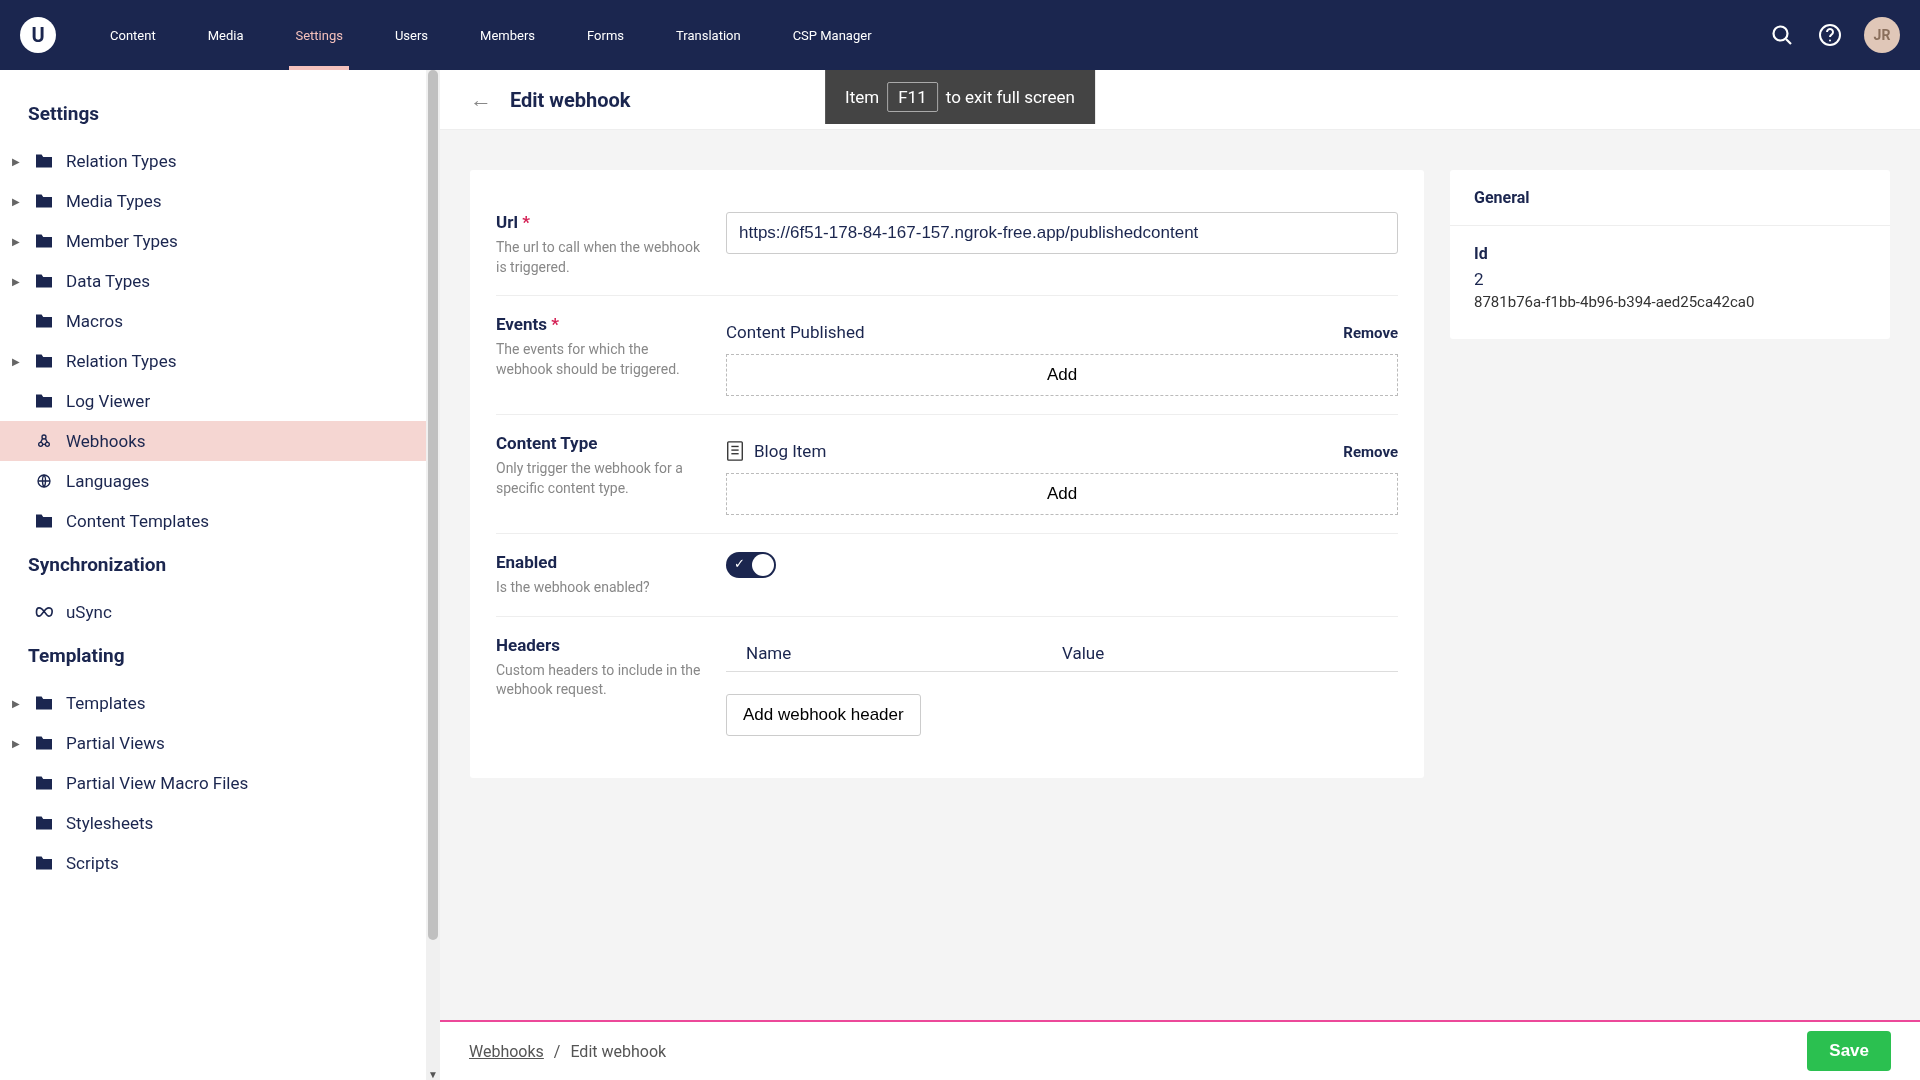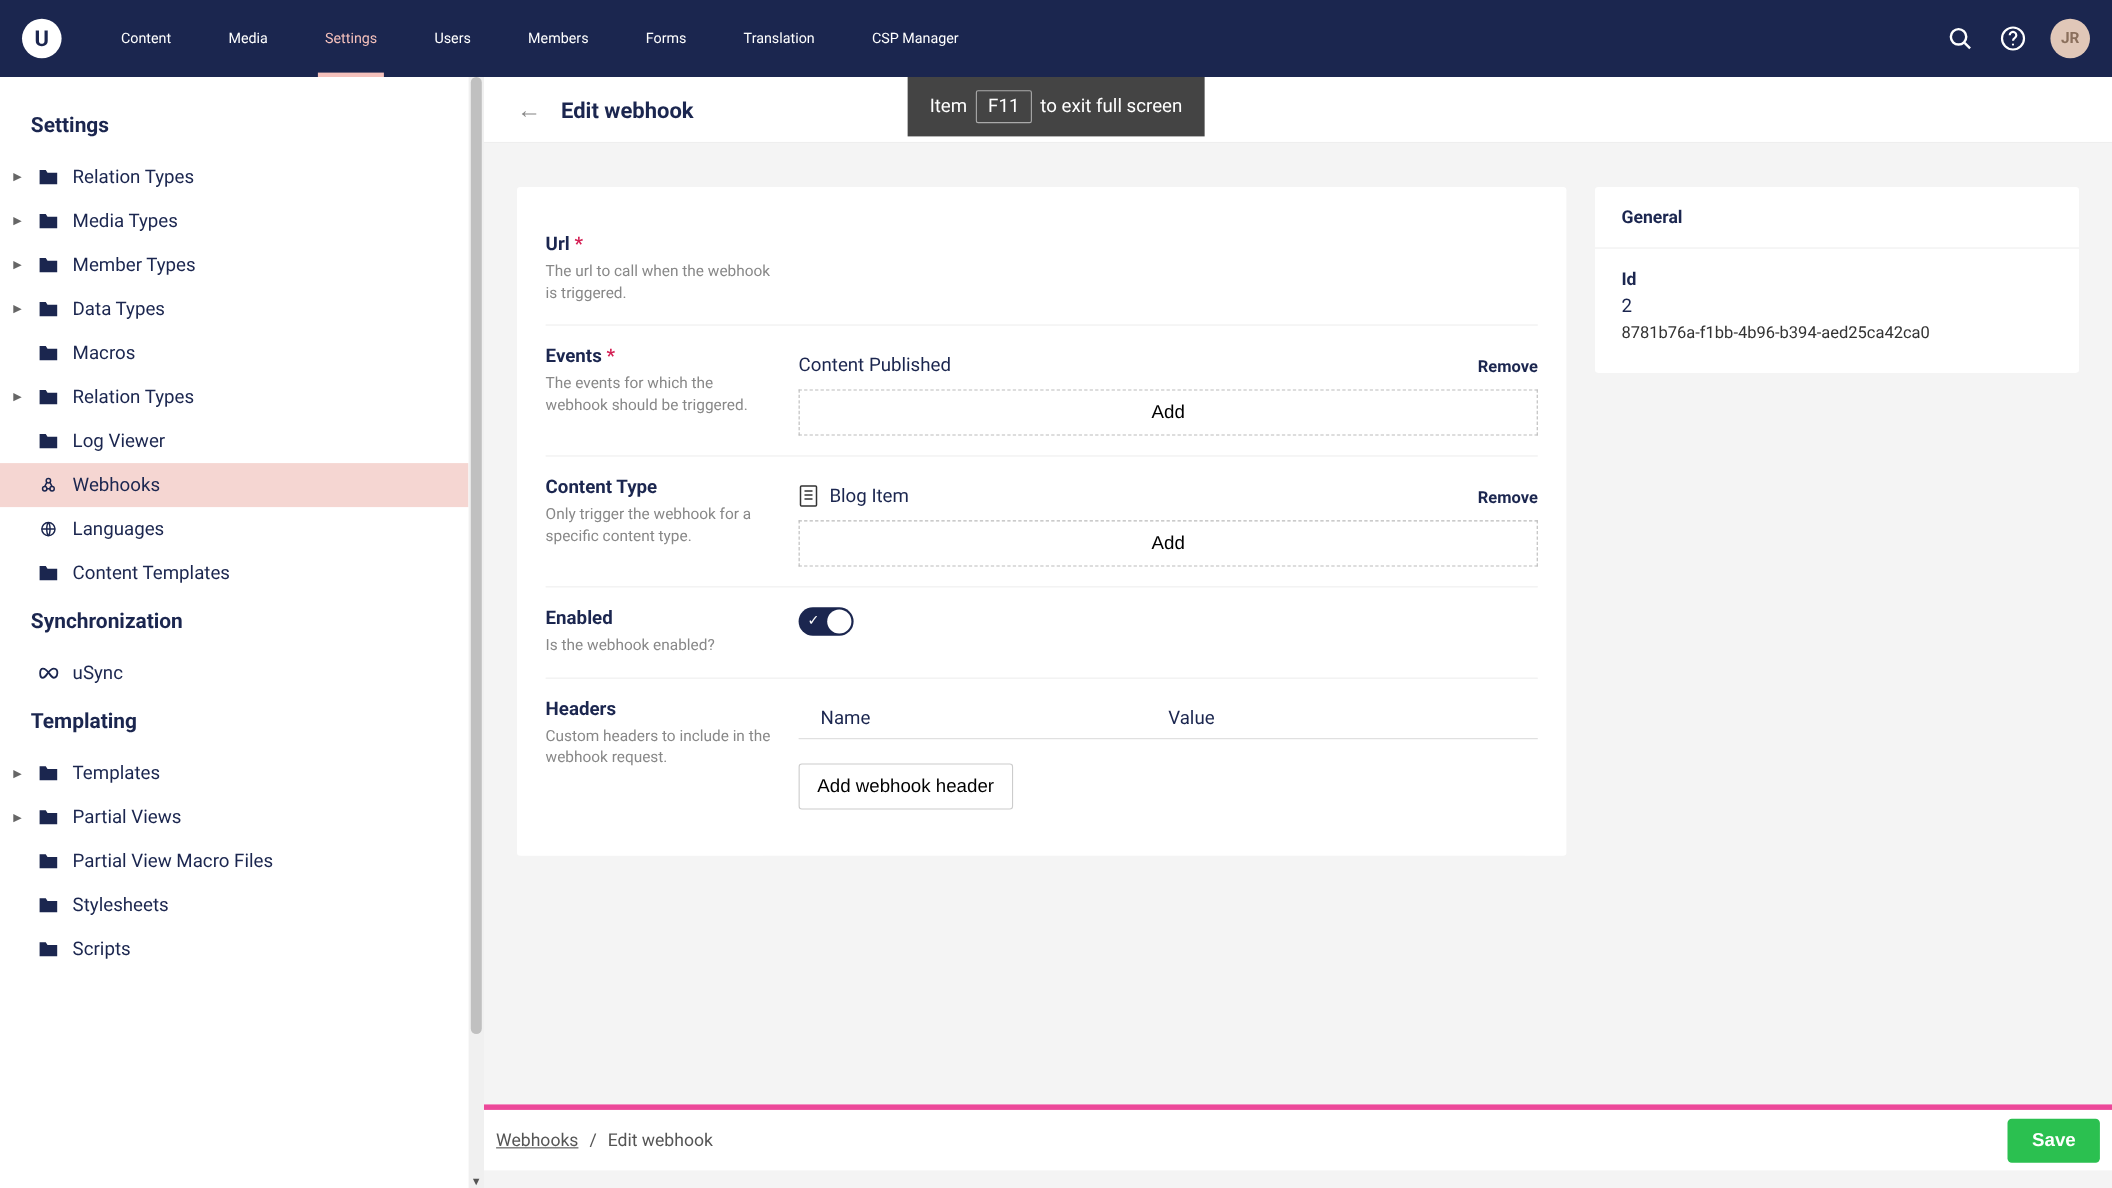--- a/index.html
+++ b/index.html
@@ -70,21 +70,21 @@
 .add-btn { border: 1px dashed #bbb; width: 100%; text-align: center; padding: 10px; font-size: 17px; cursor: pointer; margin-top: 4px; background: #fff; }
 
 .toggle { width: 50px; height: 26px; background: #1b264f; border-radius: 13px; position: relative; cursor: pointer; }
 .toggle-knob { position: absolute; right: 2px; top: 2px; width: 22px; height: 22px; border-radius: 50%; background: #fff; }
 .toggle-check { position: absolute; left: 8px; top: 4px; color: #fff; font-size: 13px; }
 .headers-th { display: flex; border-bottom: 1px solid #ddd; padding: 8px 20px; }
 .headers-th > div { flex: 1; font-size: 17px; }
 .add-header-btn { border: 1px solid #ccc; background: #fff; padding: 10px 16px; font-size: 17px; cursor: pointer; border-radius: 3px; margin-top: 22px; }
 
 
-.footer { position: absolute; bottom: 16px; left: 0; right: 0; background: #fff; height: 60px; border-top: 5px solid #ec4899; display: flex; align-items: center; padding: 0 11px; }
+.footer { position: absolute; bottom: 0; left: 0; right: 0; background: #fff; height: 60px; border-top: 2px solid #ec4899; display: flex; align-items: center; padding: 0 29px; }
 .breadcrumb { font-size: 16px; color: #555; }
 .breadcrumb a { color: #555; text-decoration: underline; cursor: pointer; }
 .breadcrumb .sep { margin: 0 6px; }
 .save-btn { margin-left: auto; background: #2bc050; color: #fff; border: none; padding: 10px 22px; font-size: 17px; font-weight: 600; border-radius: 4px; cursor: pointer; }
 
 svg { display: block; }
 </style>
 </head>
 <body>
 
@@ -293,20 +293,23 @@
     </div>
 
     <div class="content-body">
 
       <div class="form-panel">
 
         <div class="form-row">
           <div class="form-label-col">
             <div class="form-label"><span>Url</span> <span class="req">*</span></div>
             <div class="form-desc">The url to call when the webhook is triggered.</div>
+          </div>
+          <div class="form-input-col">
+            <input class="txt-input" value="https://6f51-178-84-167-157.ngrok-free.app/publishedcontent" style="">
           </div>
         </div>
 
         <div class="form-row">
           <div class="form-label-col">
             <div class="form-label"><span>Events</span> <span class="req">*</span></div>
             <div class="form-desc">The events for which the webhook should be triggered.</div>
           </div>
           <div class="form-input-col">
             <div class="list-row">

